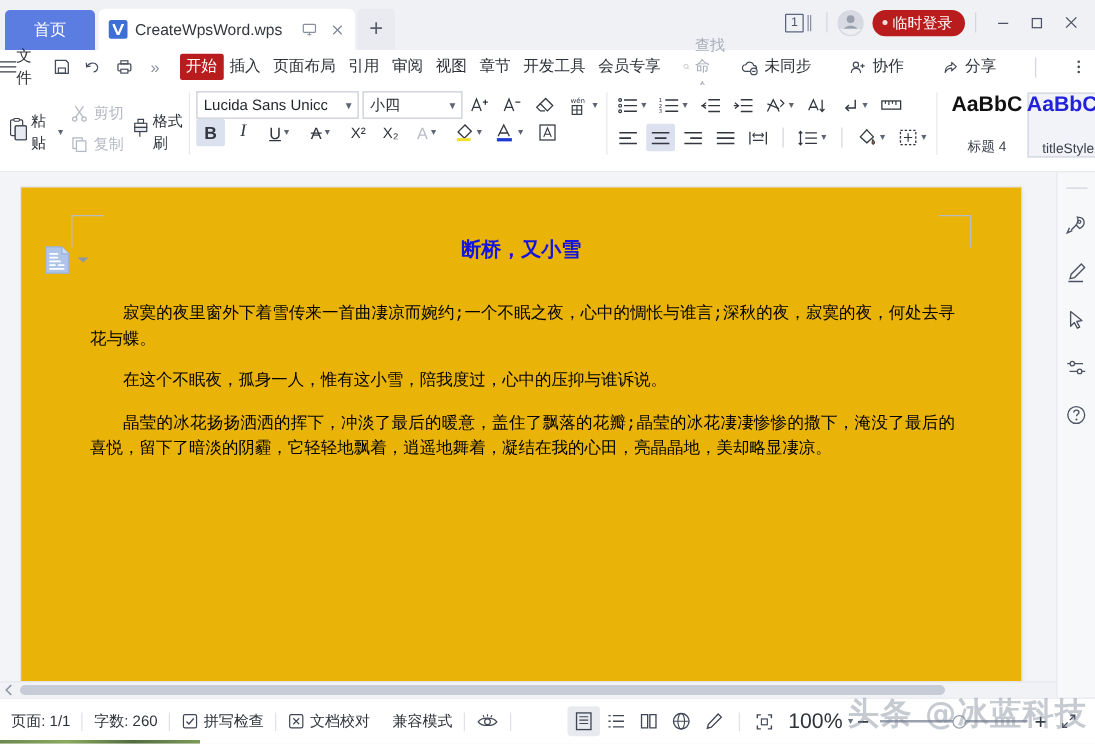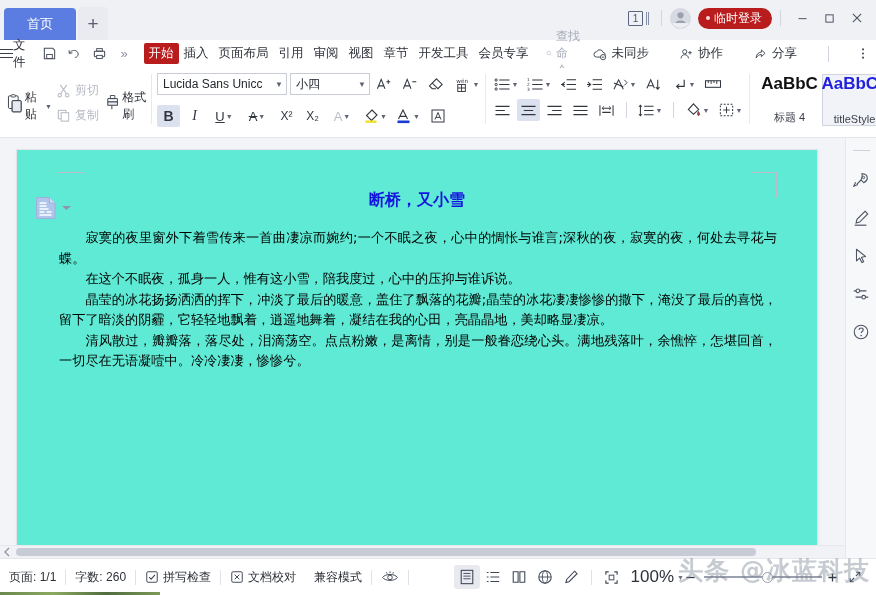--- a/index.html
+++ b/index.html
@@ -118,21 +118,21 @@
   .big-btn {
     width: 48px; height: 62px; display: flex; align-items: center;
     justify-content: flex-start; padding-top: 5px; font-size: 12px; color: #2d3138; cursor: pointer;
   }
   .big-btn .lbl { margin-top: 5px; display: flex; align-items: center; gap: 2px; }
   .small-col { display: flex; flex-direction: column; justify-content: center; height: 62px; padding-top: 4px; }
   .small-btn {
     display: flex; align-items: center; gap: 4px; font-size: 12px; color: #b6bac4;
     height: 25px; padding: 0 4px; cursor: pointer; white-space: nowrap;
   }
-  .font-area { display: flex; flex-direction: column; padding: 5px 4px 0 6px; gap: 10px; }
+  .font-area { display: flex; flex-direction: column; padding: 5px 4px 0 6px; gap: 0; }
   .font-row { display: flex; align-items: center; gap: 3px; }
   .combo {
     height: 22px; border: 1px solid #c8ccd4; background: #fff; display: flex; align-items: center;
     font-size: 12px; color: #23272e; padding: 0 3px 0 5px; position: relative;
   }
   .combo .cbtext { overflow: hidden; white-space: nowrap; }
   .combo .caret { margin-left: auto; padding-left: 4px; color: #5d6473; font-size: 8px; }
   .tbtn {
     width: 23px; height: 22px; display: flex; align-items: center; justify-content: center;
     color: #32373f; font-size: 13px; cursor: pointer; border-radius: 2px;
@@ -151,40 +151,40 @@
   .style-prev { font-size: 17px; font-weight: bold; line-height: 1.1; }
   .style-name { font-size: 11px; color: #3a3f49; margin-top: 4px; }
 
   
   .workarea {
     position: absolute; top: 138px; left: 0; width: 876px; height: 420px;
     background: #f3f4f7; overflow: hidden;
   }
   .page {
     position: absolute; left: 17px; top: 12px; width: 800px; height: 396px;
-    background: #5eead4; box-shadow: 0 0 0 1px #e2e4e9, 1px 1px 4px rgba(0,0,0,.07);
+    background: #eab308; box-shadow: 0 0 0 1px #e2e4e9, 1px 1px 4px rgba(0,0,0,.07);
   }
   .corner-mark { position: absolute; width: 26px; height: 26px; }
   .corner-tl { left: 40px; top: 22px; border-left: 1px solid #b9bcc4; border-top: 1px solid #b9bcc4; }
   .corner-tr { right: 40px; top: 22px; border-right: 1px solid #b9bcc4; border-top: 1px solid #b9bcc4; }
   .paste-opt {
     position: absolute; left: 18px; top: 46px; display: flex; align-items: center; gap: 4px;
   }
   .doc-title {
     position: absolute; left: 0; right: 0; top: 40px; text-align: center;
     color: #1414e0; font-weight: bold; font-size: 16px;
     font-family: "DejaVu Sans", sans-serif;
   }
   .doc-body {
     position: absolute; left: 42px; right: 40px; top: 78px;
     font-size: 13.2px; line-height: 20.5px; color: #000;
     font-family: "DejaVu Sans", sans-serif;
     text-align: justify;
   }
-  .doc-body p { margin: 0; text-indent: 2em; }
+  .doc-body p { margin: 13px; text-indent: 2em; font-family: Liberation Mono, monospace; }
 
   
   .vscroll {
     position: absolute; right: 0; top: 0; width: 14px; height: 420px; background: #f1f2f6;
     border-left: 1px solid #e6e8ed;
   }
   .vs-arrow { width: 14px; height: 15px; display: flex; align-items: center; justify-content: center; color: #9ba1b0; font-size: 8px; }
   .vs-thumb { position: absolute; left: 3px; top: 42px; width: 8px; height: 150px; background: #c7cbd6; border-radius: 4px; }
   .vs-thumb2 { position: absolute; left: 3px; top: 330px; width: 8px; height: 40px; background: #d6d9e1; border-radius: 4px; }
   .hscroll {
@@ -234,20 +234,35 @@
 </style>
 </head>
 <body>
 
 <div id="app">
 
   <div class="titlebar">
     <div class="home-tab">
       <span>首页</span>
     </div>
+    <div class="doc-tab">
+      <span class="wps-logo"></span>
+      <span class="doc-tab-title">CreateWpsWord.wps</span>
+      <span class="tab-icon-btn">
+        <svg width="13" height="13" viewBox="0 0 16 16">
+            <rect x="2" y="3" width="12" height="8" rx="1" fill="none" stroke="#868ea0" stroke-width="1.2"></rect>
+            <path d="M8 11v2M6 13.3h4" stroke="#868ea0" stroke-width="1.2" fill="none"></path>
+          </svg>
+      </span>
+      <span class="tab-icon-btn">
+        <svg width="12" height="12" viewBox="0 0 16 16">
+            <path d="M3.5 3.5l9 9M12.5 3.5l-9 9" stroke="#7d8494" stroke-width="1.3"></path>
+          </svg>
+      </span>
+    </div>
     <div class="plus-tab">
       <span>+</span>
     </div>
 
     <div class="title-right">
       <div class="badge-wrap">
         <span class="badge-num">1</span>
         <span class="badge-lines">
             <i></i>
             <i></i>
@@ -646,21 +661,20 @@
             <path d="M1 2l4.5 4L10 2z" fill="#8e96a8"></path>
           </svg>
       </div>
 
       <div class="doc-title">断桥，又小雪</div>
 
       <div class="doc-body">
         <p>寂寞的夜里窗外下着雪传来一首曲凄凉而婉约;一个不眠之夜，心中的惆怅与谁言;深秋的夜，寂寞的夜，何处去寻花与蝶。</p>
         <p>在这个不眠夜，孤身一人，惟有这小雪，陪我度过，心中的压抑与谁诉说。</p>
         <p>晶莹的冰花扬扬洒洒的挥下，冲淡了最后的暖意，盖住了飘落的花瓣;晶莹的冰花凄凄惨惨的撒下，淹没了最后的喜悦，留下了暗淡的阴霾，它轻轻地飘着，逍遥地舞着，凝结在我的心田，亮晶晶地，美却略显凄凉。</p>
-        <p>清风散过，瓣瓣落，落尽处，泪滴荡空。点点粉嫩，是离情，别是一般眷恋绕心头。满地残落叶，余憔悴，怎堪回首，一切尽在无语凝噎中。冷冷凄凄，惨惨兮。</p>
       </div>
     </div>
 
     <div class="vscroll">
       <div class="vs-arrow">
         <svg width="10" height="8" viewBox="0 0 10 8">
             <path d="M1 6l4-4 4 4" fill="none" stroke="#8d94a4" stroke-width="1.3"></path>
           </svg>
       </div>
       <div class="vs-arrow" style="margin-top:4px;">

